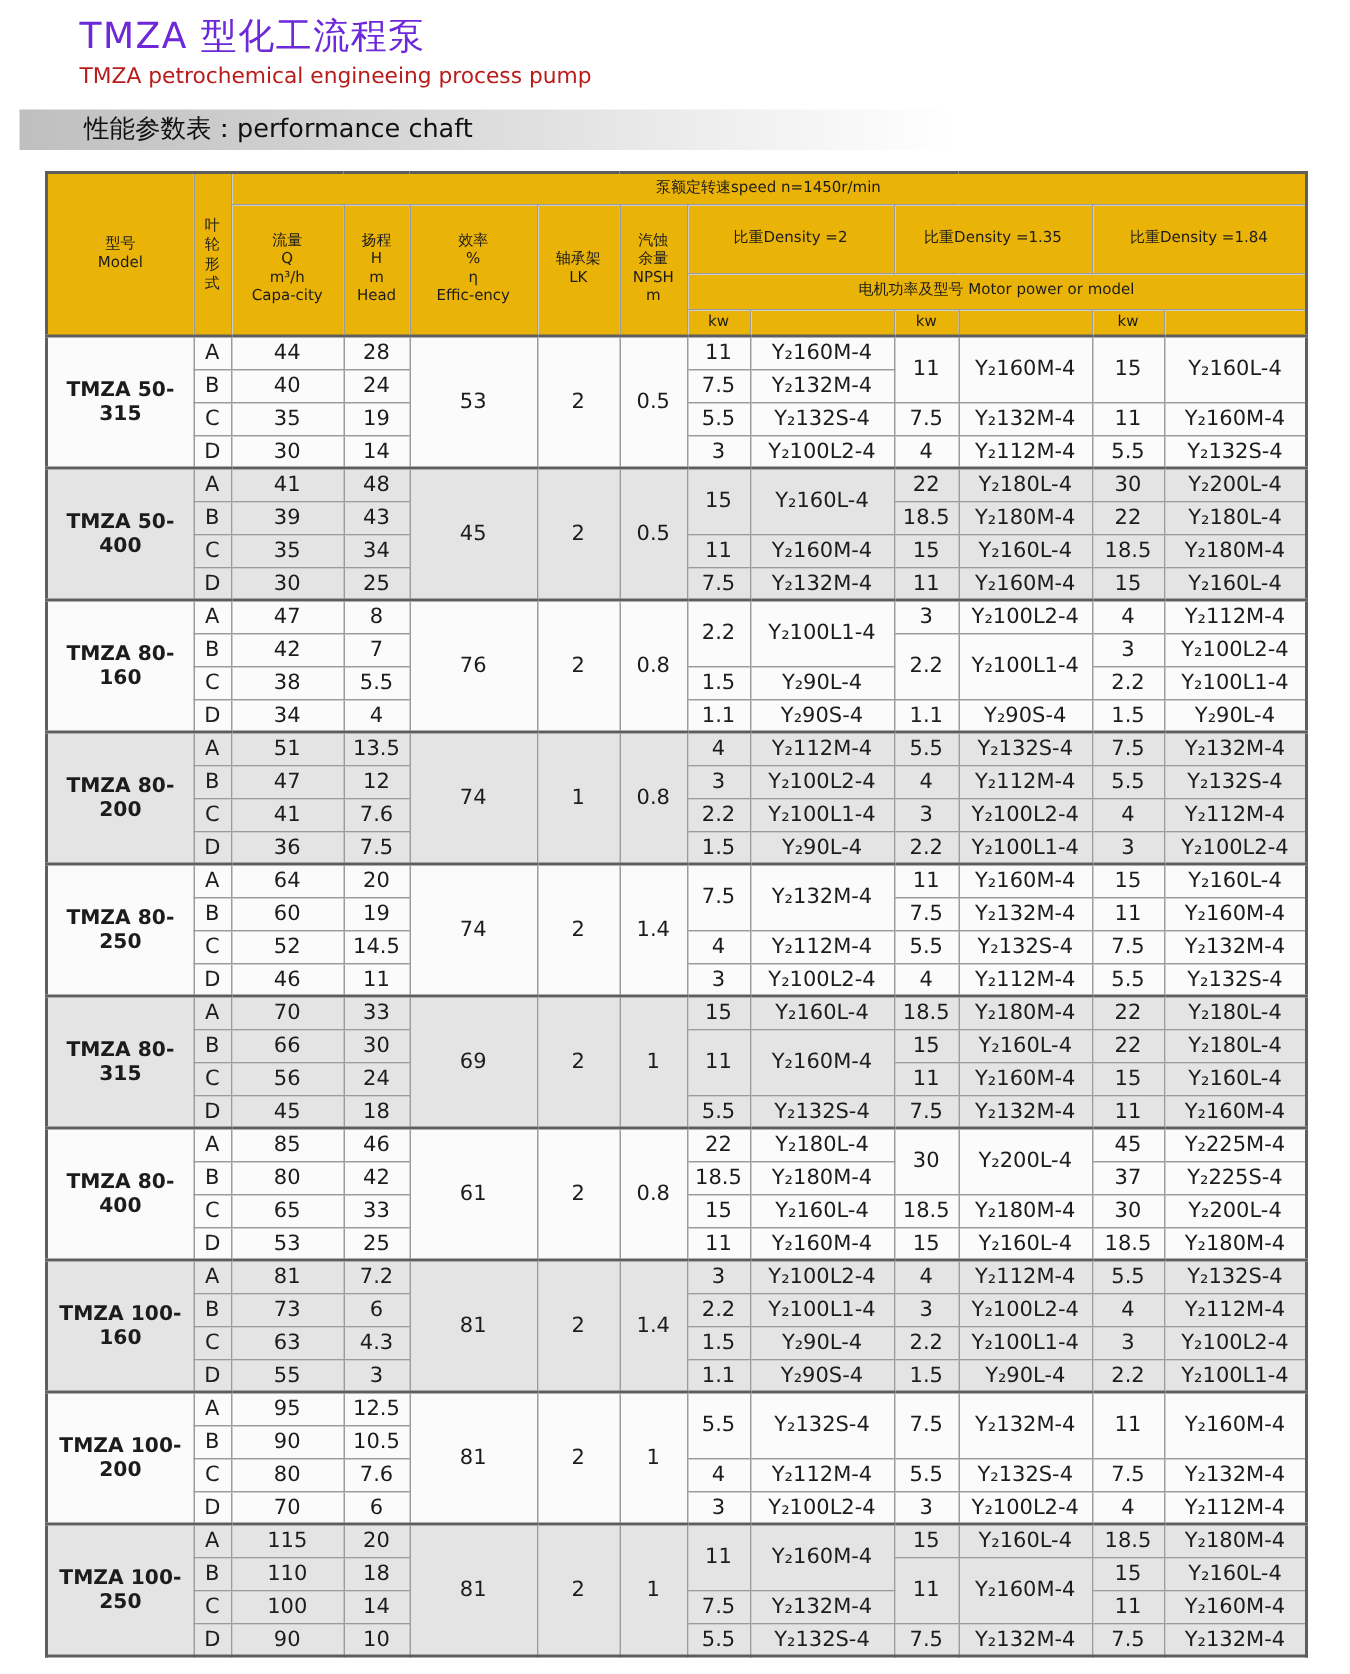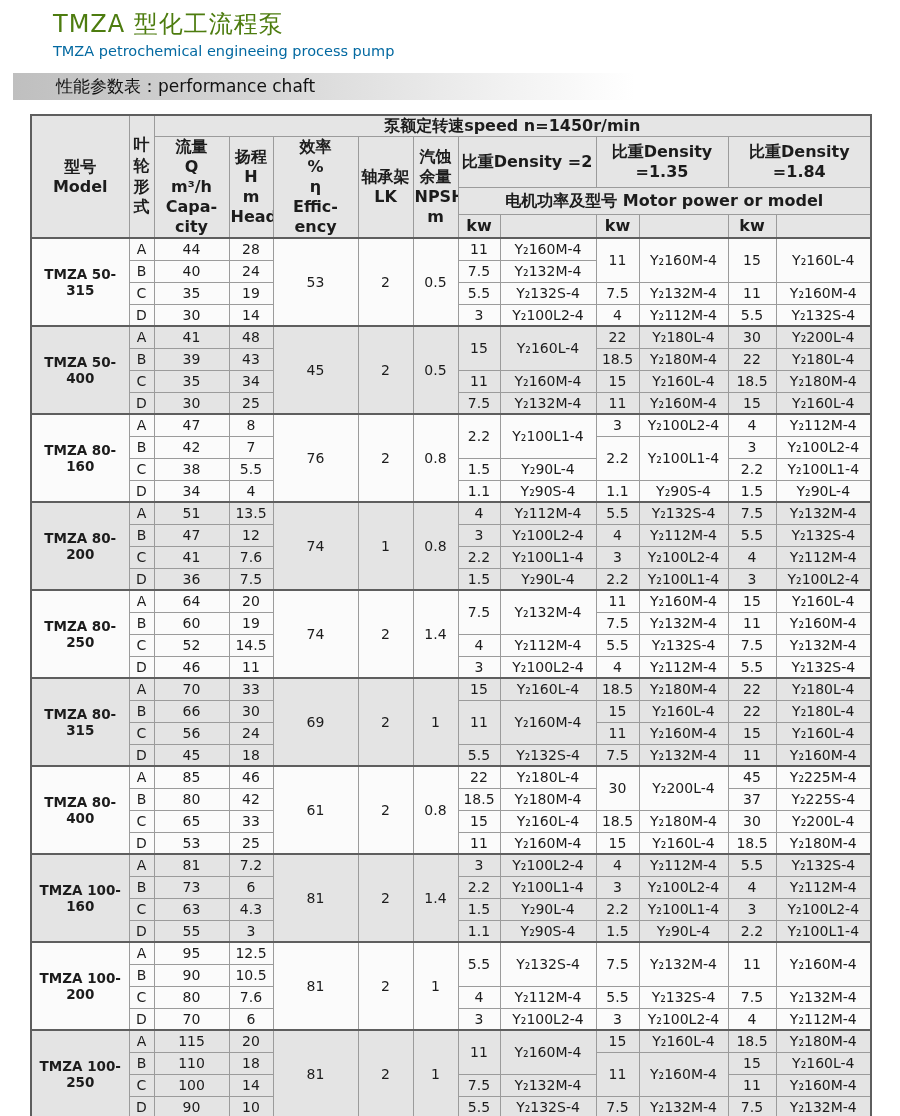--- a/index.html
+++ b/index.html
@@ -2,40 +2,40 @@
 <html><head>
 <meta charset="utf-8">
 <style>
   * { box-sizing: border-box; }
   html,body { margin:0; padding:0; background:#ffffff; }
   body {
     width:900px; height:1116px;
     font-family:"DejaVu Sans","Liberation Sans",sans-serif;
     color:#1c1c1c;
   }
-  .page-title { margin:8px 0 0 53px; font-size:24px; font-weight:500; letter-spacing:1px; color:#4d7c0f; }
-  .page-subtitle { margin:3px 0 14px 53px; font-size:14.5px; color:#0369a1; }
+  .page-title { margin:8px 0 0 53px; font-size:24px; font-weight:500; letter-spacing:1px; color:#6d28d9; }
+  .page-subtitle { margin:3px 0 14px 53px; font-size:14.5px; color:#b91c1c; }
   .section-bar {
     margin:13px 0 0 13px; width:622px; height:27px; line-height:27px;
     padding-left:43px; font-size:17px; color:#111;
     background:linear-gradient(to right,#bfbfbf 0%,#d9d9d9 45%,#f2f2f2 80%,#ffffff 100%);
   }
   table.perf {
     border-collapse:collapse; table-layout:fixed;
     width:840px; margin:14px 0 0 30px;
     border:2px solid #5e5e5e;
     font-size:14px;
   }
   .perf th, .perf td {
     border:1px solid #9b9b9b;
     padding:0 1px; text-align:center; vertical-align:middle;
     overflow:hidden;
   }
   .perf thead th {
-    background:#e5e5e5; font-weight:bold; font-size:16px;
+    background:#eab308; font-weight:normal; font-size:10px;
     white-space:pre-line; line-height:1.25;
   }
   .perf thead { border-bottom:2px solid #5e5e5e; }
   .perf tr.hr1 { height:21px; }
   .perf tr.hr2 { height:46px; }
   .perf tr.hr3 { height:24px; }
   .perf tr.hr4 { height:18px; }
   .perf tbody tr { height:22px; }
   .perf tbody tr.block-start td { border-top:2px solid #5e5e5e; }
   .perf tbody tr.bg-white td { background:#fbfbfb; }

